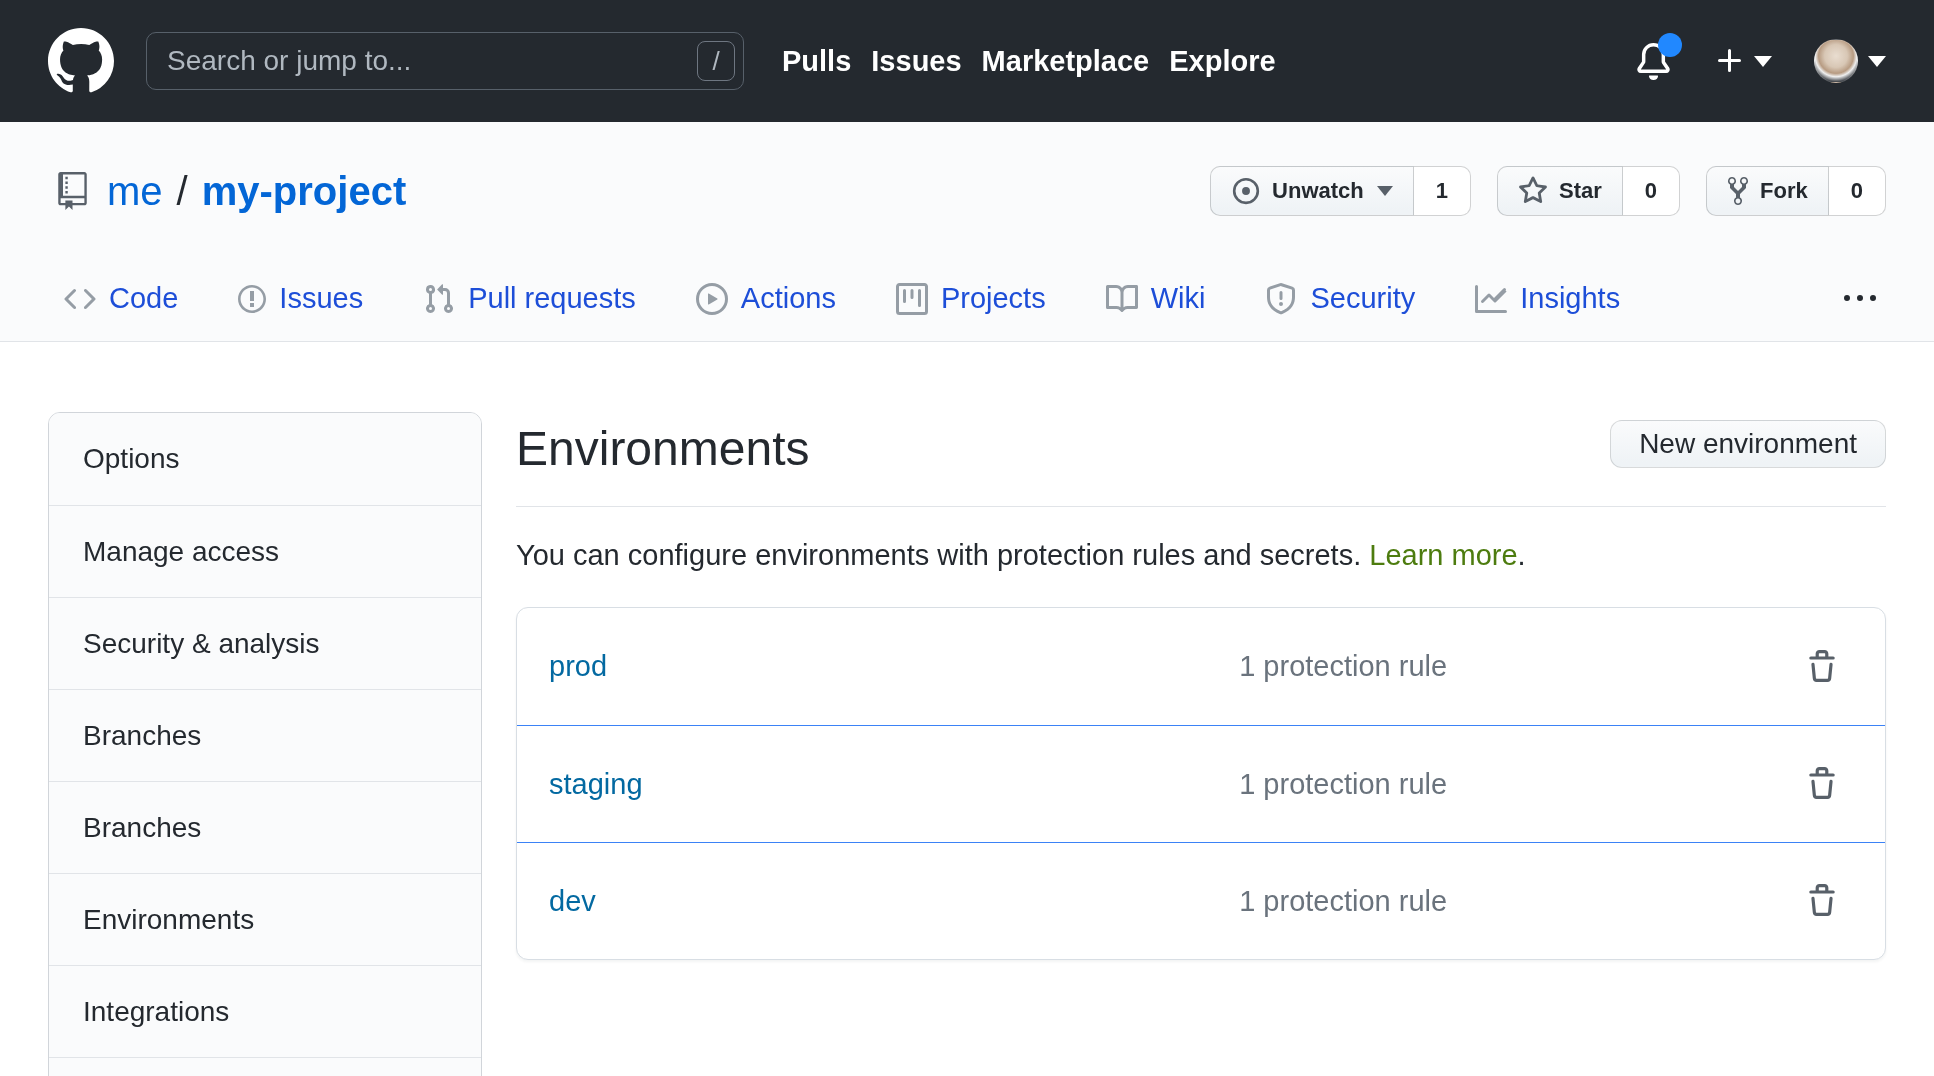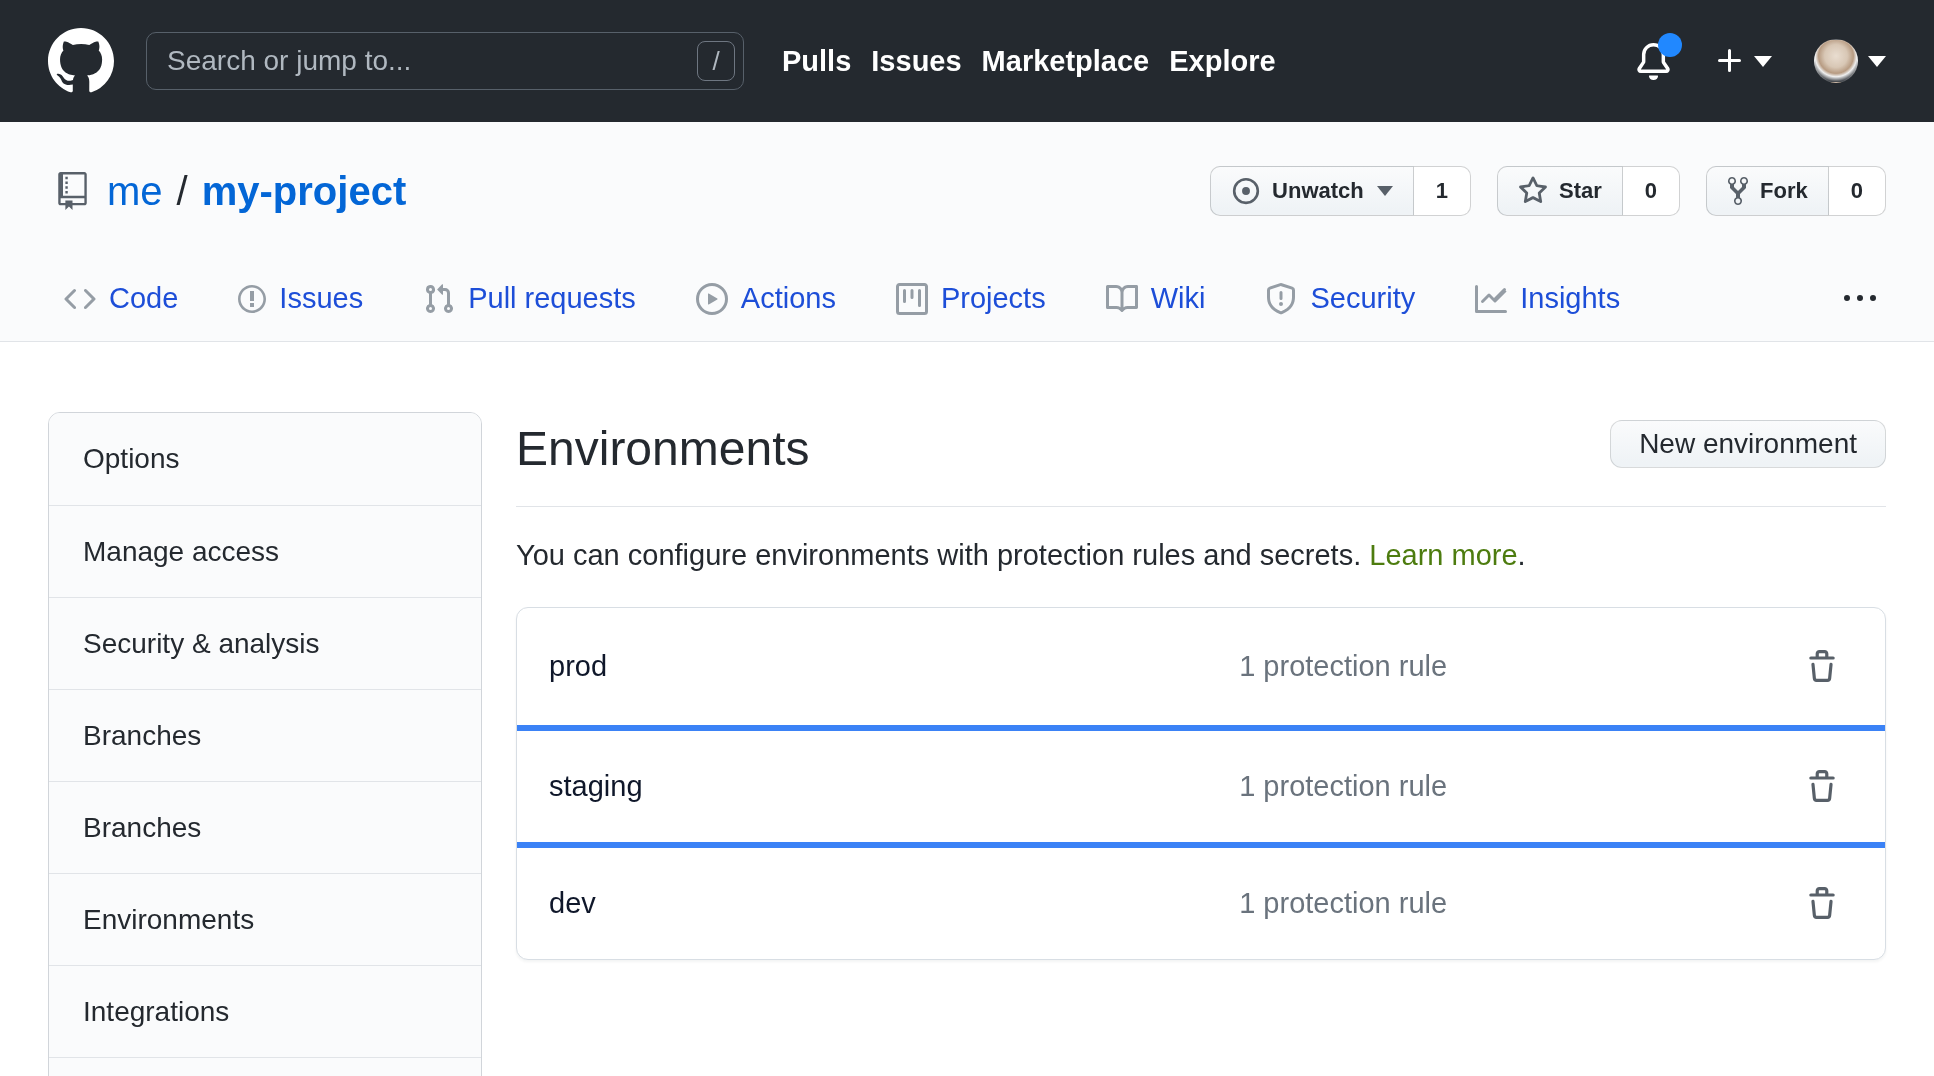--- a/index.html
+++ b/index.html
@@ -113,25 +113,25 @@
   .main-divider { border: 0; border-top: 1px solid #e1e4e8; margin-top: 28px; }
   .description { margin-top: 28px; font-size: 29px; line-height: 40px; color: #24292f; }
   .description a { color: #4d7c0f; }
 
   .env-box {
     margin-top: 32px; border: 1px solid #d8dee4; border-radius: 12px;
     background: #ffffff; box-shadow: 0 2px 3px rgba(27,31,35,0.05);
   }
   .env-row {
     height: 117px; display: flex; align-items: center;
-    padding: 0 32px; border-top: 6px solid #3b82f6;
+    padding: 0 32px; border-top: 1px solid #3b82f6;
   }
   .env-row:first-child { border-top: 0; }
   .env-name { flex: 1.2; font-size: 29px; }
-  .env-name a { color: #0f172a; margin-top: 16px; }
+  .env-name a { color: #0369a1; margin-top: 16px; }
   .env-rule { flex: 1; padding-left: 40px; font-size: 29px; color: #6a737d; }
   .env-delete {
     width: 72px; display: flex; justify-content: flex-end;
     background: none; border: 0; cursor: pointer; color: #586069; padding: 0 14px 0 0;
   }
 
   .octicon { display: inline-block; vertical-align: text-bottom; fill: currentColor; }
 </style>
 </head>
 <body>

